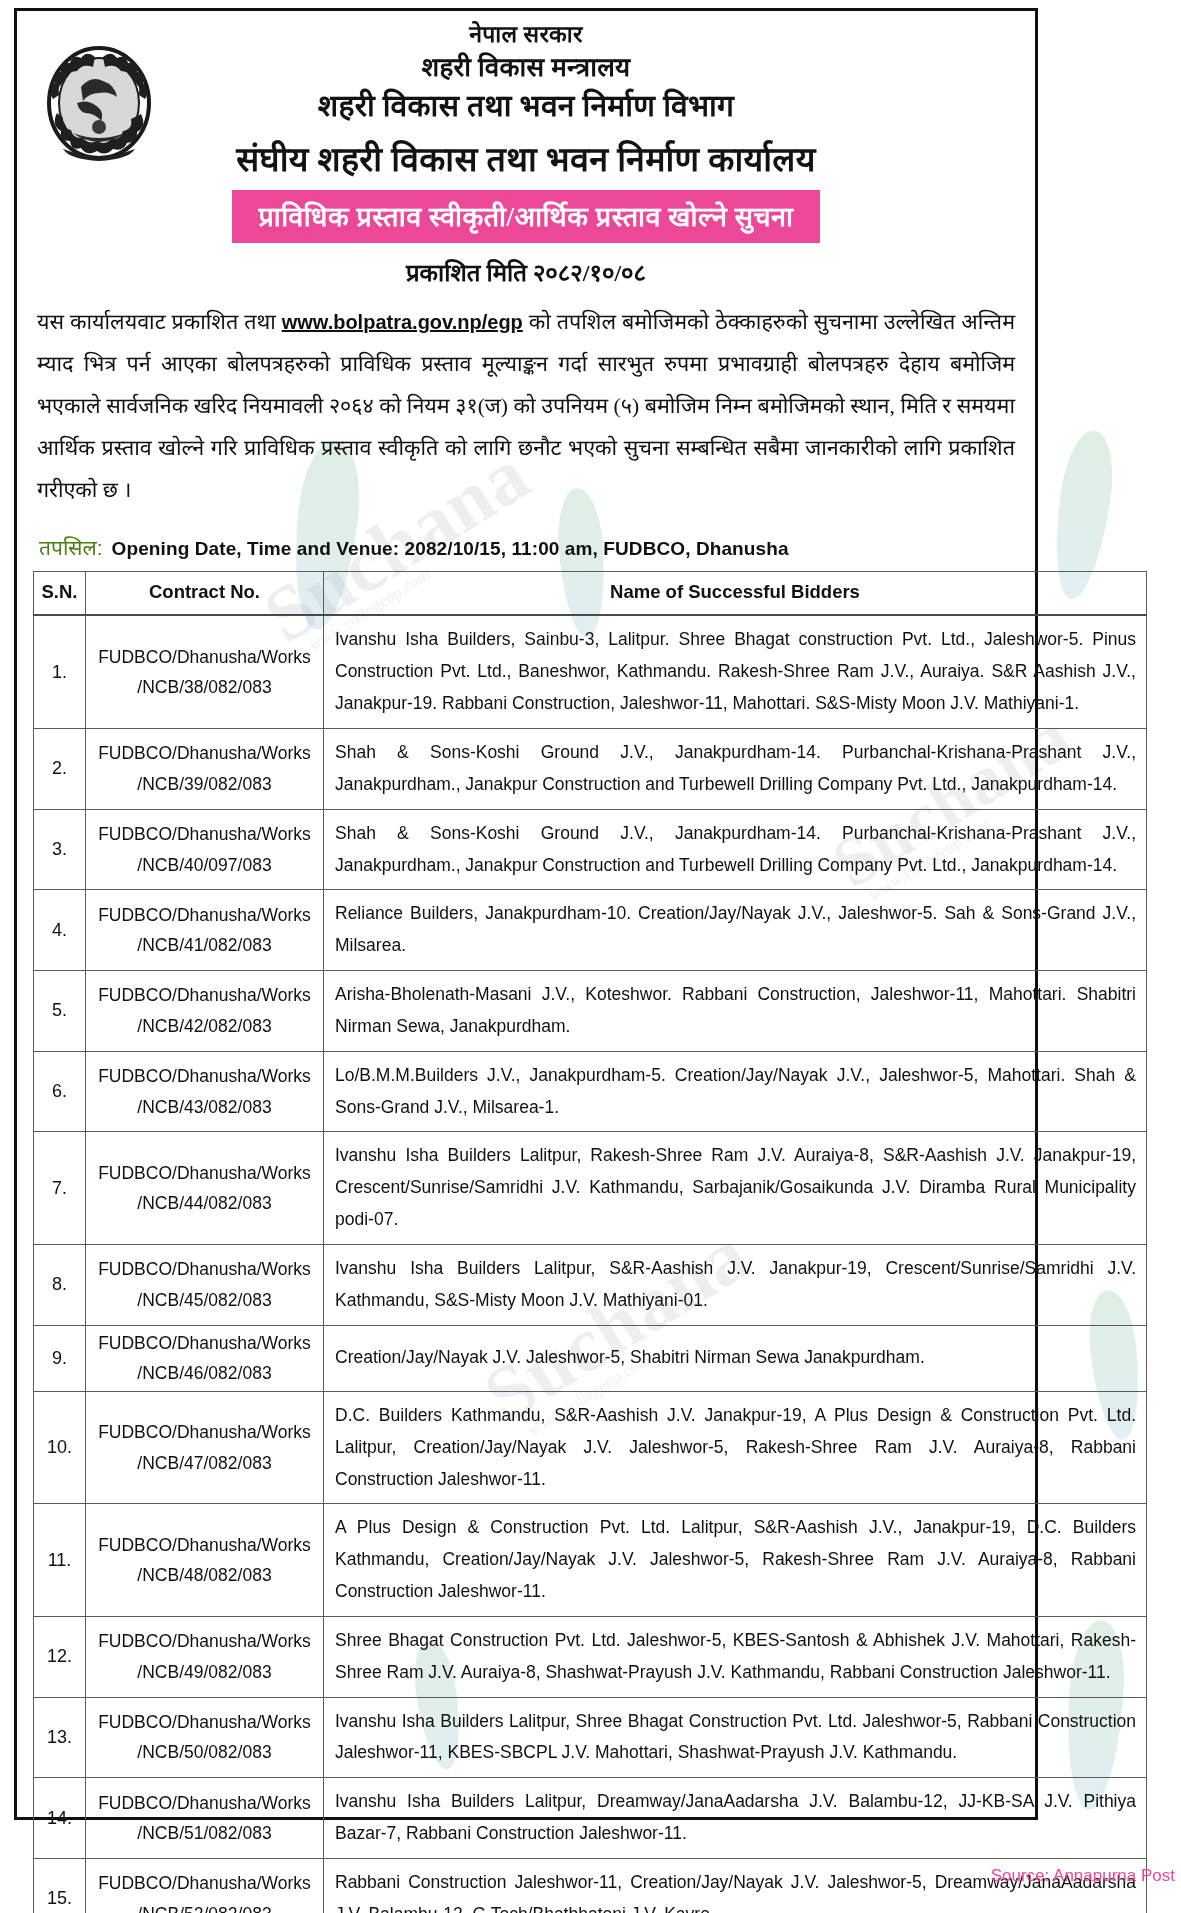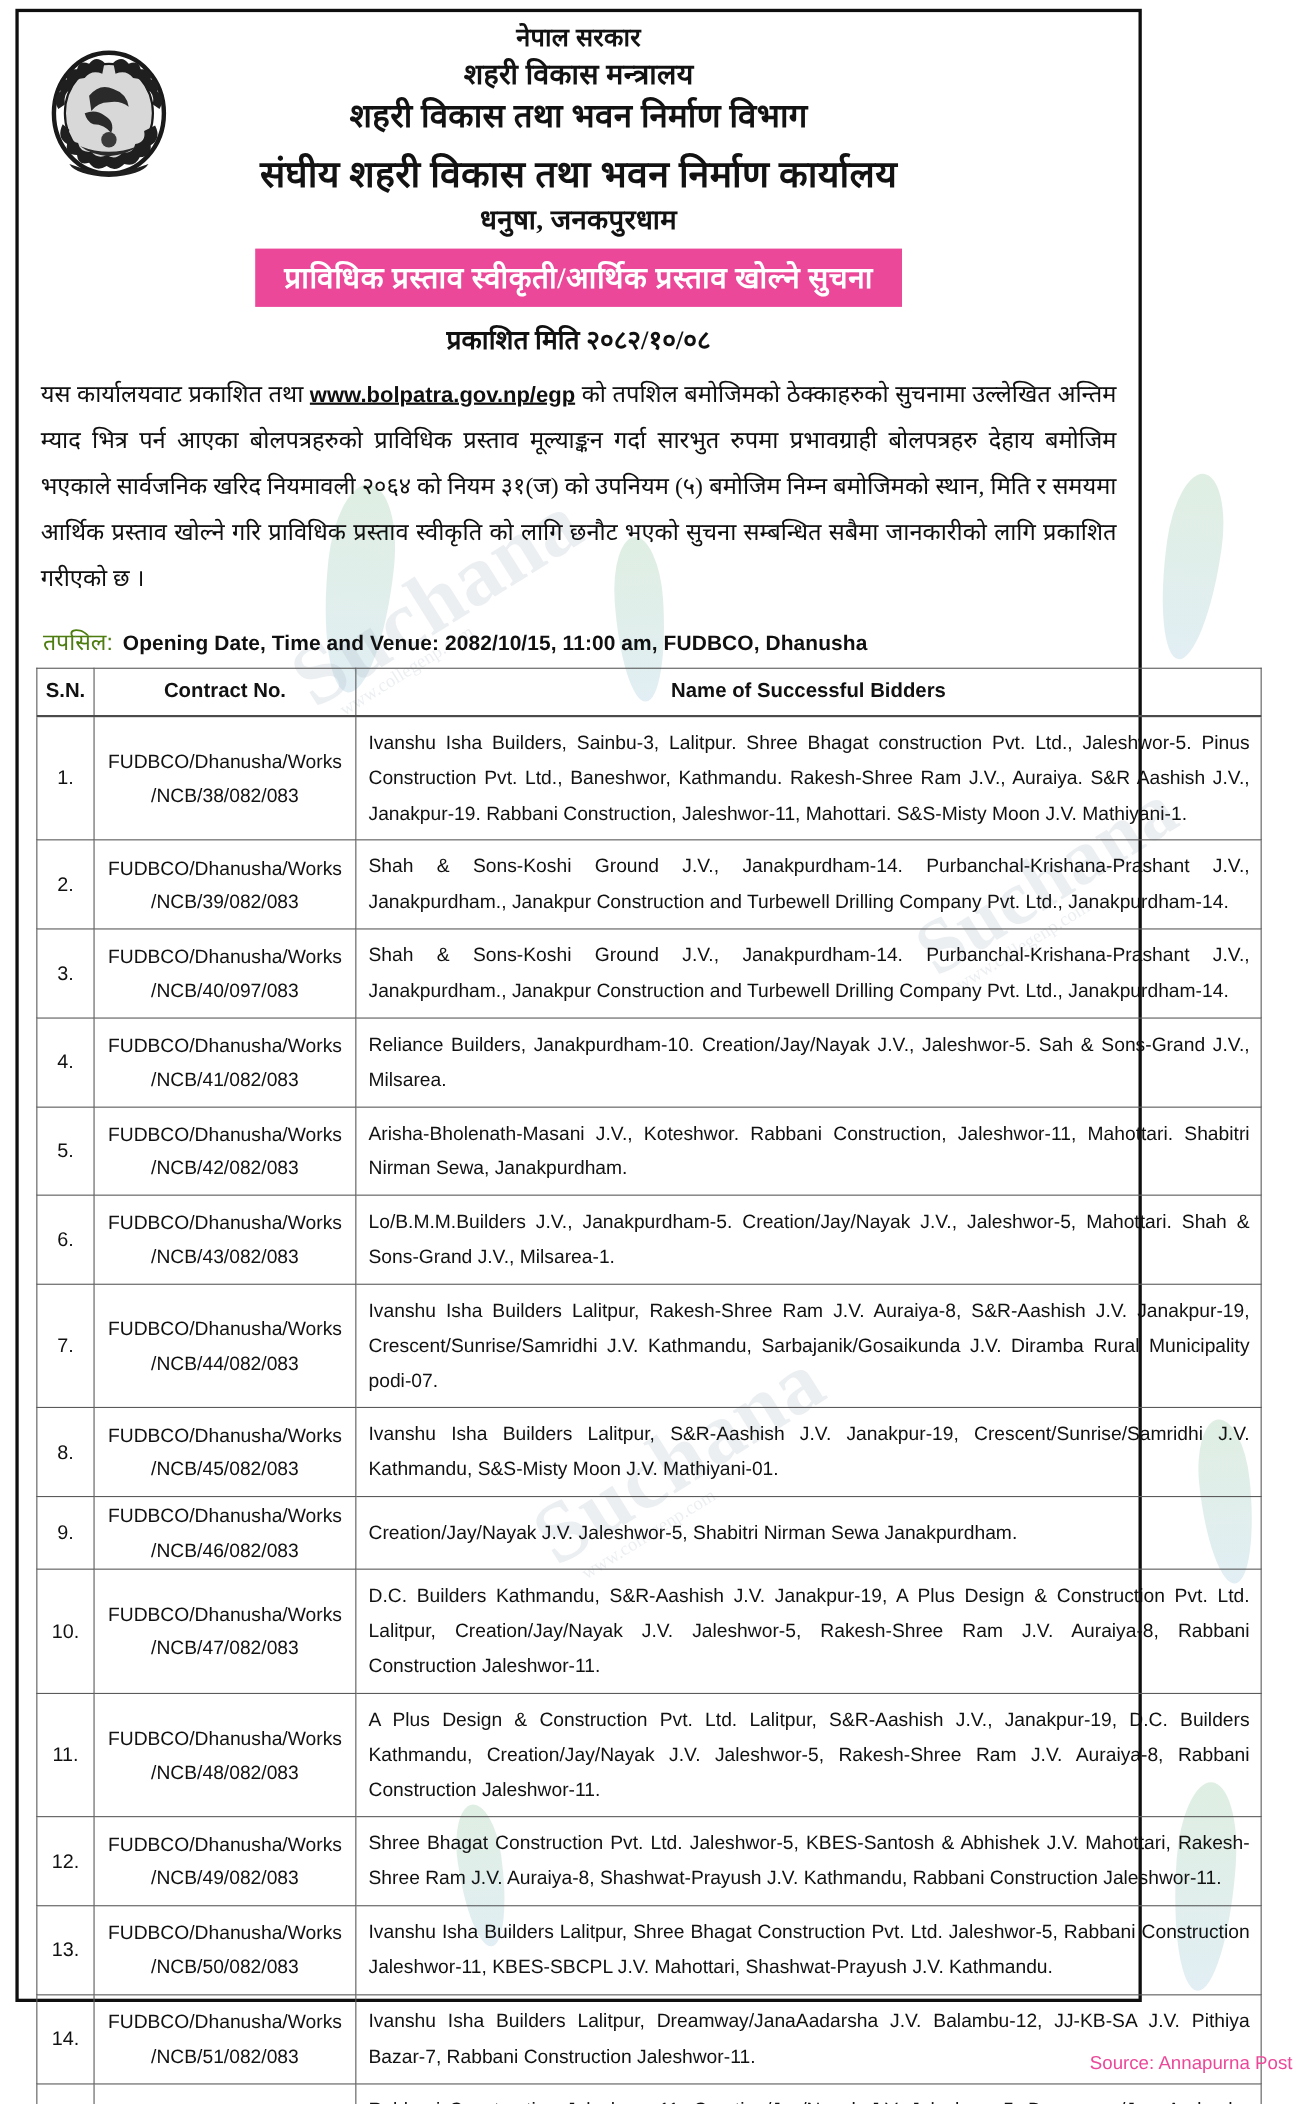--- a/index.html
+++ b/index.html
@@ -252,21 +252,20 @@
         <circle cx="56" cy="86" r="7" fill="#3a3a3a"></circle>
         <path d="M30 92 Q56 102 82 92 Q72 100 56 101 Q40 100 30 92 Z"></path>
       </g>
       <path d="M20 108 Q56 122 92 108 Q86 118 56 120 Q26 118 20 108 Z" fill="#1f1f1f"></path>
     </svg>
 
     <div class="devline dev-1">नेपाल सरकार</div>
     <div class="devline dev-2">शहरी विकास मन्त्रालय</div>
     <div class="devline dev-3">शहरी विकास तथा भवन निर्माण विभाग</div>
     <div class="devline dev-4">संघीय शहरी विकास तथा भवन निर्माण कार्यालय</div>
-    <div class="devline dev-5">धनुषा, जनकपुरधाम</div>
 
     <div class="title-bar">प्राविधिक प्रस्ताव स्वीकृती/आर्थिक प्रस्ताव खोल्ने सुचना</div>
     <div class="pub-date">प्रकाशित मिति २०८२/१०/०८</div>
   </div>
 
   <p class="notice-para"><span>यस कार्यालयवाट प्रकाशित तथा </span><a class="link" href="#">www.bolpatra.gov.np/egp</a><span> को तपशिल बमोजिमको ठेक्काहरुको सुचनामा उल्लेखित अन्तिम म्याद भित्र पर्न आएका बोलपत्रहरुको प्राविधिक प्रस्ताव मूल्याङ्कन गर्दा सारभुत रुपमा प्रभावग्राही बोलपत्रहरु देहाय बमोजिम भएकाले सार्वजनिक खरिद नियमावली २०६४ को नियम ३१(ज) को उपनियम (५) बमोजिम निम्न बमोजिमको स्थान, मिति र समयमा आर्थिक प्रस्ताव खोल्ने गरि प्राविधिक प्रस्ताव स्वीकृति को लागि छनौट भएको सुचना सम्बन्धित सबैमा जानकारीको लागि प्रकाशित गरीएको छ ।</span></p>
 
   <div class="tapsil-row">
     <span class="tapsil-label">तपसिल:</span>
     <span class="tapsil-value">Opening Date, Time and Venue:  2082/10/15, 11:00 am,  FUDBCO, Dhanusha</span>

